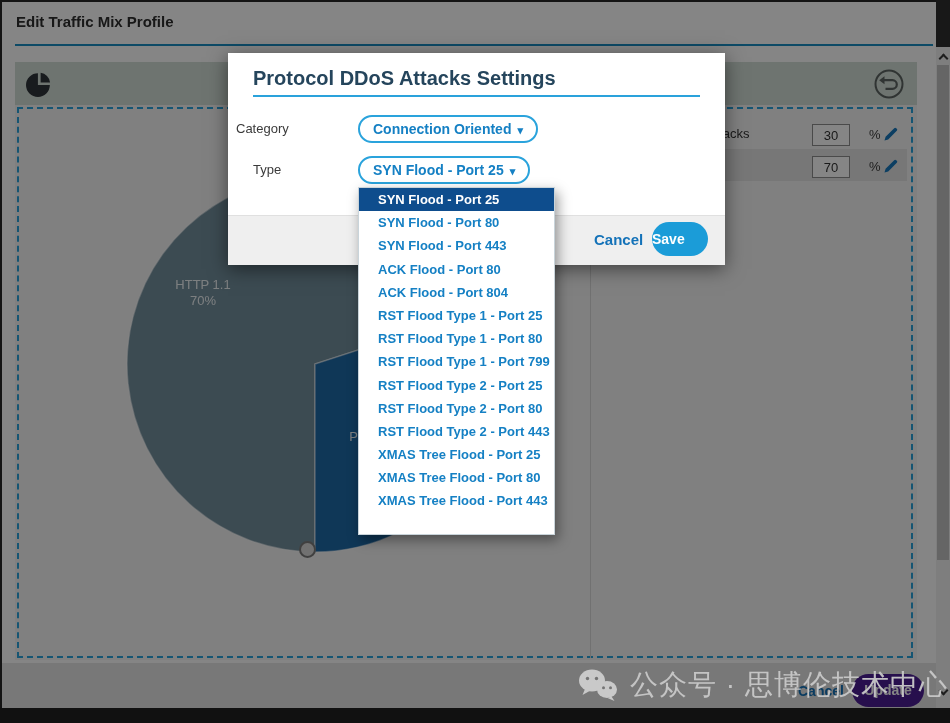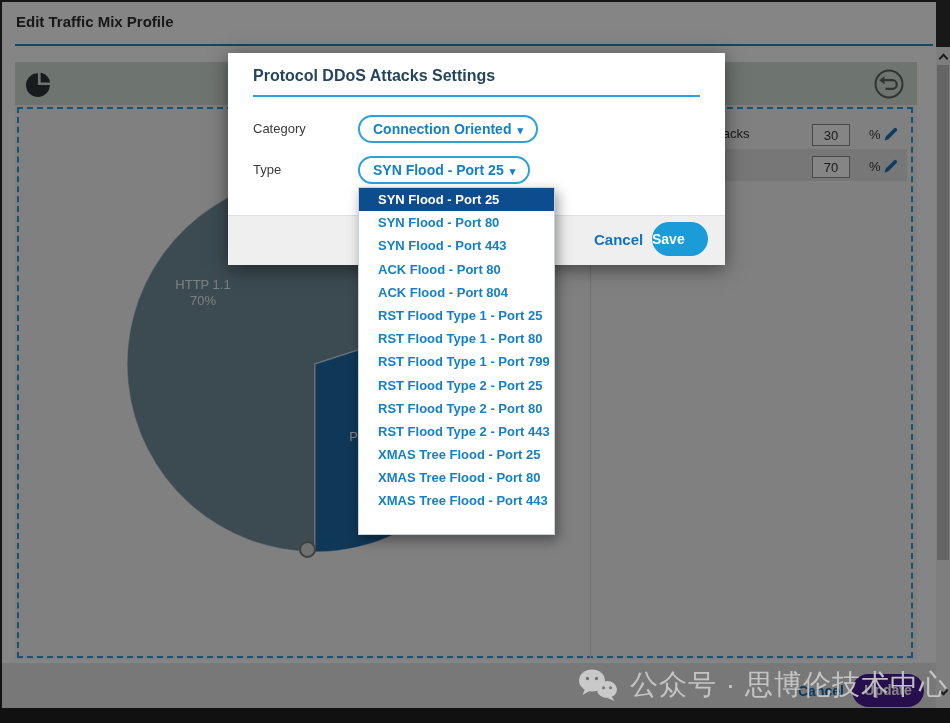--- a/index.html
+++ b/index.html
@@ -49,24 +49,24 @@
   .chev{width:7px;height:7px;border-left:2px solid #3a3a3a;border-top:2px solid #3a3a3a;}
   .sb-up{left:940px;top:55px;transform:rotate(45deg);}
   .sb-down{left:940px;top:687px;transform:rotate(225deg);}
 
   
   .overlay{left:0;top:0;width:950px;height:723px;background:rgba(0,0,0,0.48);z-index:10;}
 
   
   .modal{left:228px;top:53px;width:497px;height:212px;background:#fff;z-index:20;
          box-shadow:0 4px 18px rgba(0,0,0,.5);}
-  .m-title{left:25px;top:14px;font-size:16px;font-weight:bold;color:#25455c;}
+  .m-title{left:25px;top:14px;font-size:20px;font-weight:bold;color:#25455c;}
   .m-rule{left:25px;top:42px;width:447px;height:2px;background:#2aa2db;}
   .m-label{font-size:13px;color:#3a3a3a;}
-  .m-lab1{left:25px;top:68px;}
+  .m-lab1{left:8px;top:68px;}
   .m-lab2{left:25px;top:109px;}
   .pill{height:28px;border:2px solid #2aa3dc;border-radius:15px;color:#1580c4;font-weight:bold;
         font-size:14px;padding:0 13px;line-height:24px;background:#fff;cursor:pointer;white-space:nowrap;}
   .m-pill1{left:130px;top:62px;}
   .m-pill2{left:130px;top:103px;}
   .caret{font-size:11px;margin-left:6px;}
   .m-footer{left:0;top:162px;width:497px;height:50px;background:#efefef;border-top:1px solid #e0e0e0;}
   .m-cancel{left:366px;top:178px;font-size:15px;font-weight:bold;color:#1472b8;cursor:pointer;}
   .m-save{left:424px;top:169px;width:56px;height:34px;border-radius:17px;background:#1b9cd8;color:#fff;
           text-align:left;line-height:34px;font-size:14px;font-weight:bold;cursor:pointer;}

